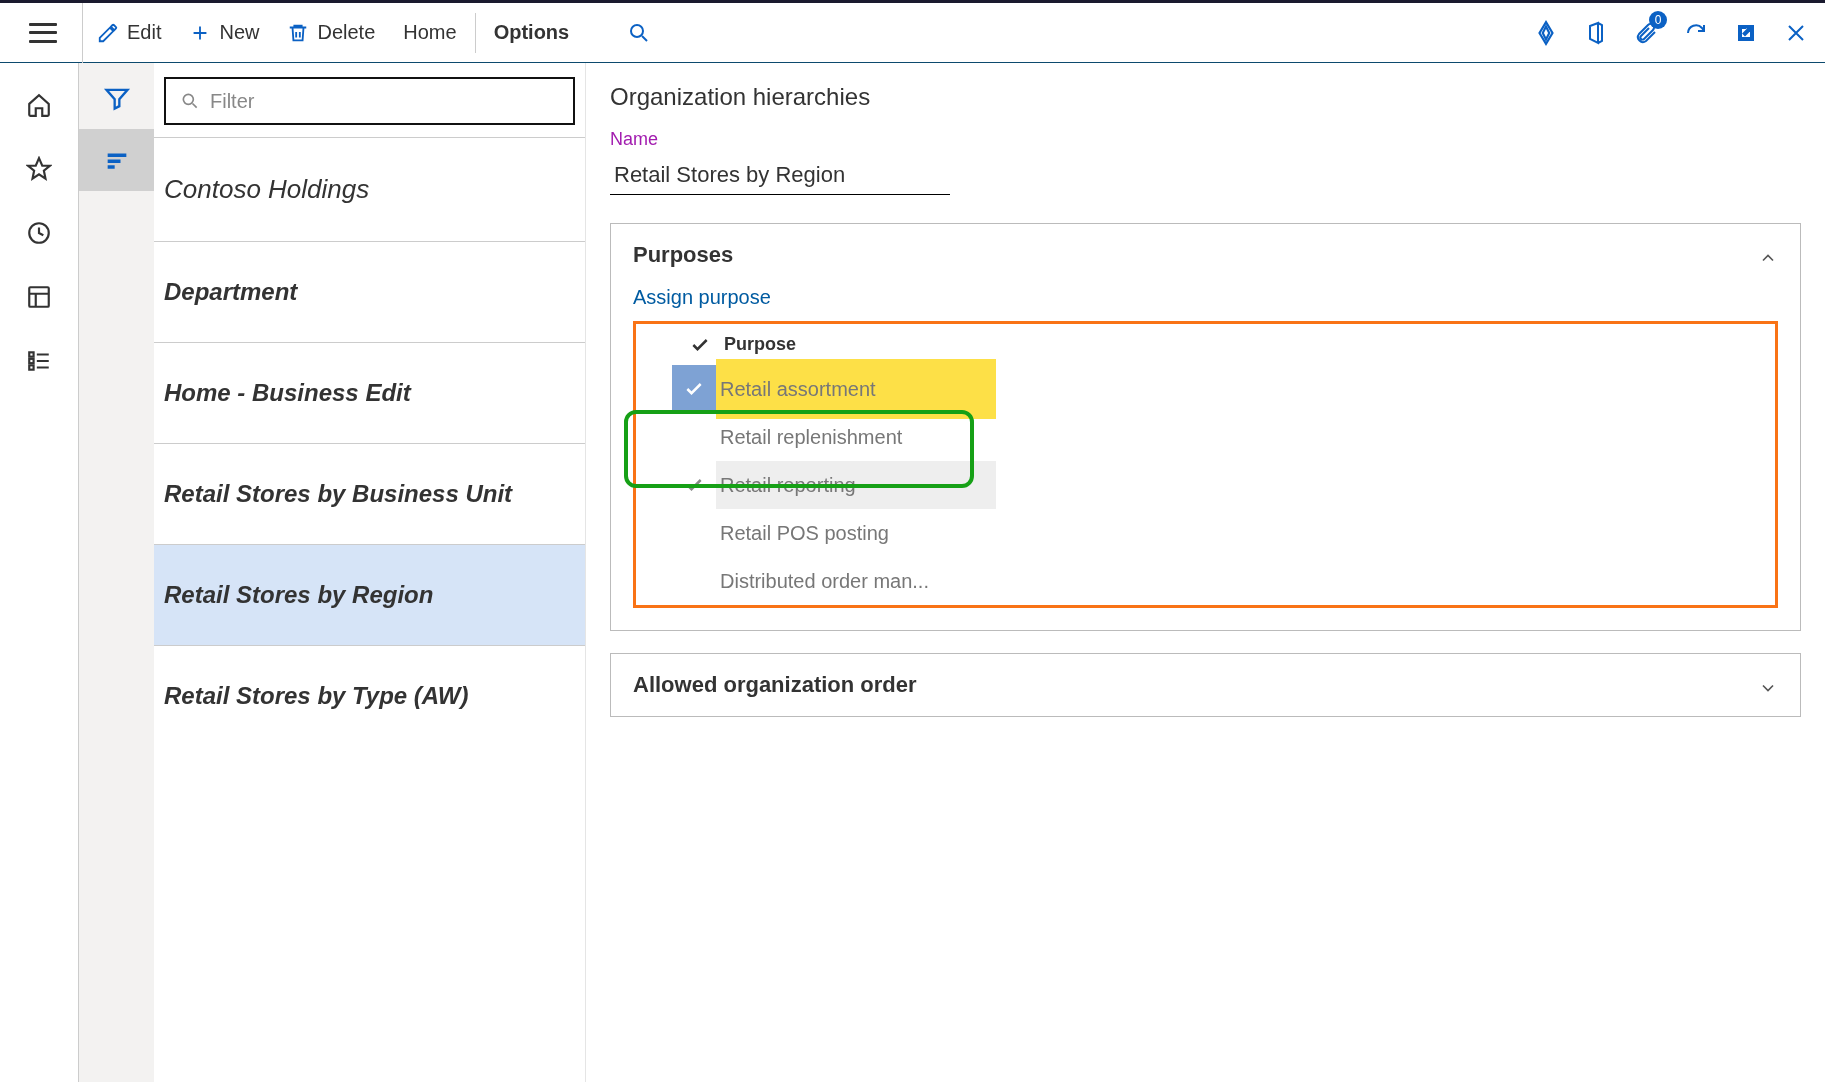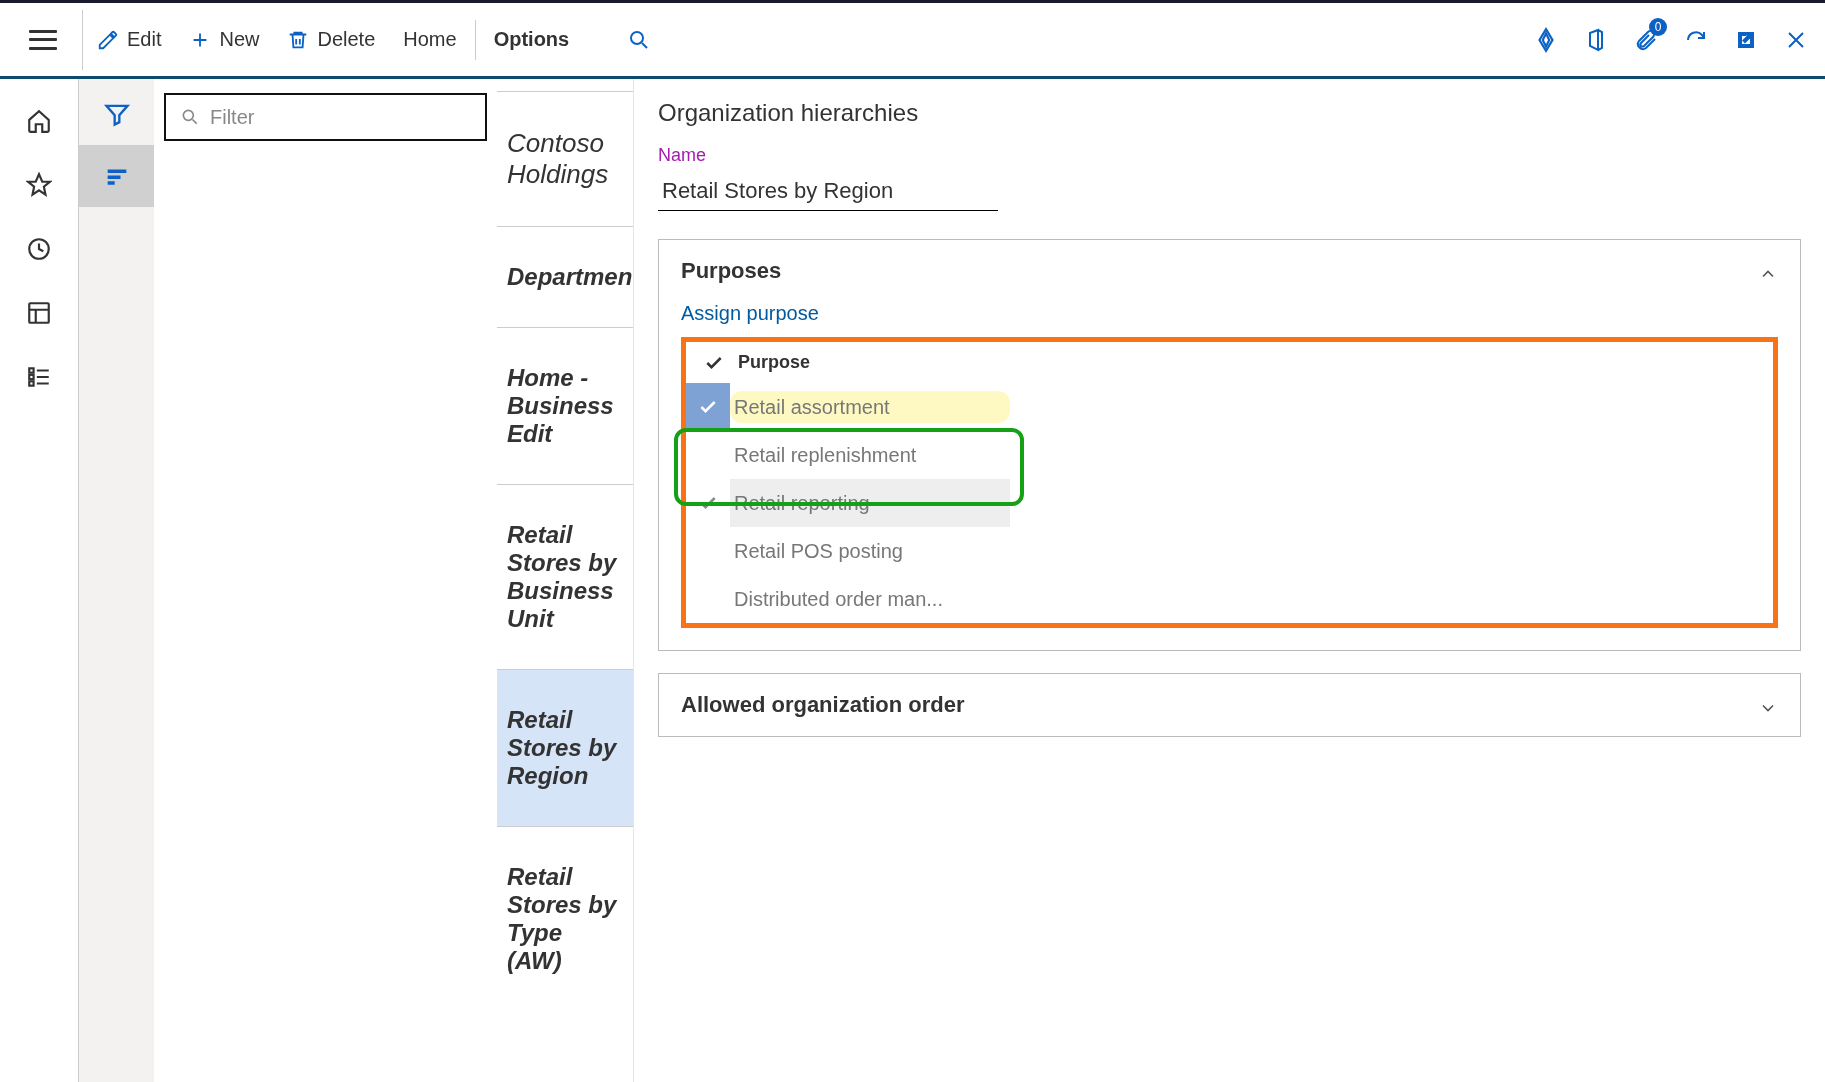--- a/index.html
+++ b/index.html
@@ -2,21 +2,21 @@
 <html><head>
   <meta charset="utf-8">
   <style>
     * { box-sizing: border-box; margin: 0; padding: 0; }
     html, body { width: 100%; height: 100%; font-family: "Segoe UI", Arial, sans-serif; font-size: 16px; color: #333; }
     body { display: flex; flex-direction: column; }
     
     .top-bar { height: 3px; background: #1a1a2e; }
     
     .toolbar {
-      display: flex; align-items: center; height: 76px; border-bottom: 3px solid #0c4a6e;
+      display: flex; align-items: center; height: 60px; border-bottom: 1px solid #0c4a6e;
       padding: 0 4px; gap: 0;
     }
     .hamburger-cell {
       width: 79px; height: 60px; display: flex; align-items: center; justify-content: center;
       border-right: 1px solid #ccc;
     }
     .hamburger {
       width: 28px; height: 20px; display: flex; flex-direction: column; justify-content: space-between;
       cursor: pointer;
     }
@@ -51,21 +51,21 @@
     .tool-rail {
       width: 75px; background: #f3f2f1; padding-top: 4px;
     }
     .tool-rail .tr-item {
       width: 75px; height: 62px; display:flex; align-items:center; justify-content:center;
       cursor: pointer;
     }
     .tool-rail .tr-item.active { background: #d0d0d0; }
     
     .list-pane {
-      width: 480px; border-right: 1px solid #e5e5e5; display:flex; flex-direction:row;
+      width: 432px; border-right: 1px solid #e5e5e5; display:flex; flex-direction:column;
       overflow: hidden;
     }
     .filter-wrap { padding: 14px 10px 0 10px; }
     .filter-box {
       position: relative; border: 2px solid #111; height: 48px; display: flex; align-items: center;
     }
     .filter-box .search-glyph { margin: 0 10px 0 14px; color: #666; }
     .filter-box input {
       flex:1; border:none; outline:none; font-size: 20px; color:#333; background: transparent;
       padding-right: 10px;
@@ -98,35 +98,35 @@
     .card-header {
       display:flex; align-items:flex-end; justify-content: space-between;
       padding: 18px 22px; font-size: 22px; font-weight: 600; cursor: pointer;
     }
     .card-header .chev { color:#555; }
     .card-body { padding: 0 22px 22px; }
     
     .assign-link { color:#005ba1; font-size:20px; cursor:pointer; margin-bottom:12px; display:inline-block; }
     
     .purpose-table {
-      border:5px solid #f97316; width:100%;
+      border:3px solid #f97316; width:100%;padding-left:36px;
     }
     .purpose-head {
       display:flex; align-items:center; padding: 10px 0 10px 18px; font-size:18px; font-weight:600;
     }
     .purpose-head .ph-check { width: 34px; }
     .purpose-row {
       display:flex; align-items:center; height: 48px; font-size: 20px; color:#777;
     }
     .purpose-row .pr-check {
       width: 44px; height:48px; display:flex; align-items:center; justify-content:center;
     }
     .purpose-row .pr-label { flex:1; padding-left: 4px; }
     .purpose-row.selected .pr-check { background:#7ea2d4; color:#fff; }
-    .purpose-row.selected .pr-label { background:#fef9c3; height:32px; display:flex; align-items:center; padding-left:4px; max-width: 280px; border-radius: 12px; }
+    .purpose-row.selected .pr-label { background:#fde047; height:60px; display:flex; align-items:center; padding-left:4px; max-width: 280px; }
     .purpose-row.shade .pr-label { background:#eee; height:48px; display:flex; align-items:center; padding-left:4px; max-width: 280px;}
     
     .highlight-ring {
       position: absolute; border: 4px solid #16a016; border-radius: 12px; pointer-events:none;
     }
     
     svg { display:block; }
   </style>
 </head>
 <body>

